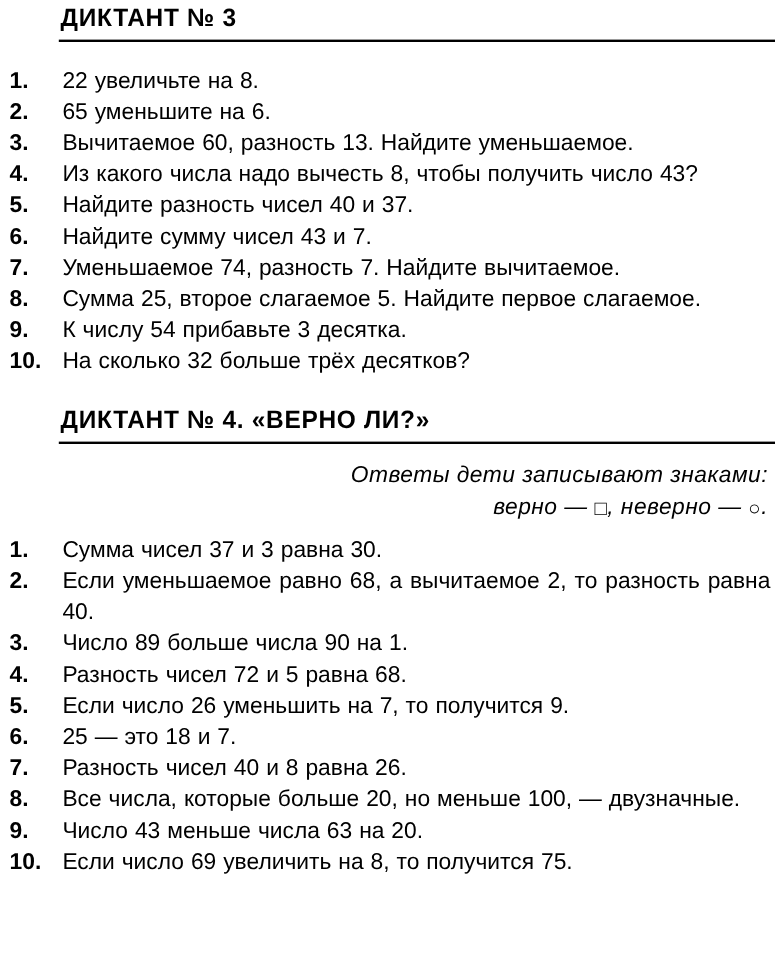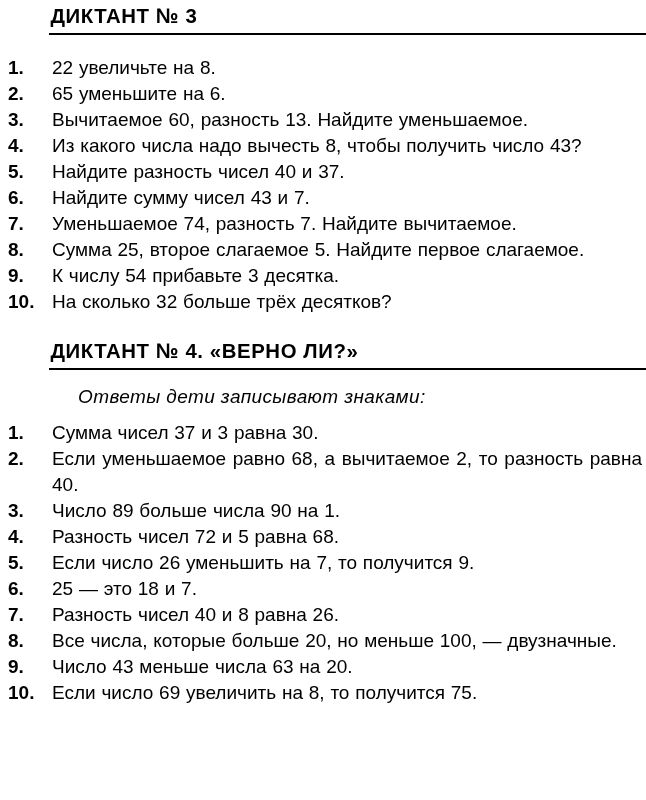--- a/index.html
+++ b/index.html
@@ -39,26 +39,26 @@
     transform-origin: left center;
   }
   .section-rule {
     margin: 4px 0 0 49px;
     height: 2px;
     background: #000000;
   }
 
   
   .intro {
-    margin: 14px 0 0 0;
+    margin: 14px 0 0 12px;
     padding: 0 6px 0 8px;
     font-size: 19px;
     font-style: italic;
     line-height: 26px;
-    text-align: left;
+    text-align: right;
   }
   .intro-line1 {
     padding-left: 70px;
     letter-spacing: 0.4px;
   }
   .intro-line2 {
     letter-spacing: 0.4px;
   }
   .shape-glyph {
     font-style: normal;
@@ -165,20 +165,23 @@
   </div>
 
   <div class="gap-between-sections"></div>
 
   <div class="section">
     <h2 class="section-heading">ДИКТАНТ № 4. «ВЕРНО ЛИ?»</h2>
     <div class="section-rule"></div>
 
     <div class="intro">
       <div class="intro-line1">Ответы дети записывают знаками:</div>
+      <div class="intro-line2">
+        <span>верно — </span><span class="shape-glyph">□</span><span>, неверно — </span><span class="shape-glyph">○</span><span>.</span>
+      </div>
     </div>
 
     <ol class="qlist" id="list-1">
         <li class="qitem">
           <span class="qnum">1.</span>
           <span class="qtext">Сумма чисел 37 и 3 равна 30.</span>
         </li>
         <li class="qitem wraps">
           <span class="qnum">2.</span>
           <span class="qtext">Если уменьшаемое равно 68, а вычитаемое 2, то разность равна 40.</span>

